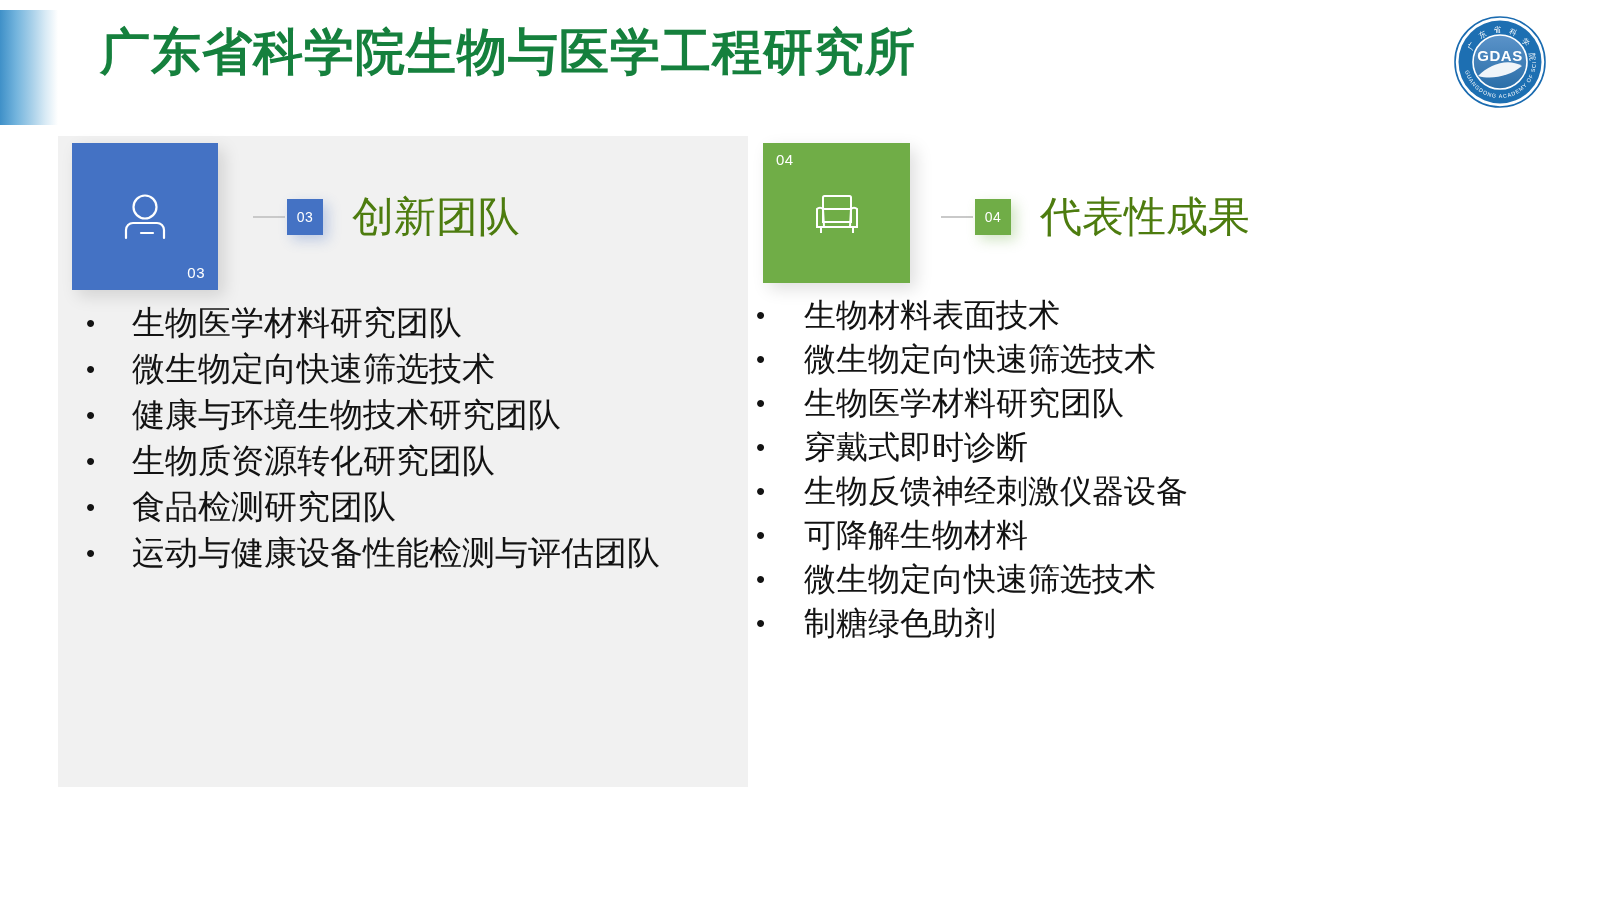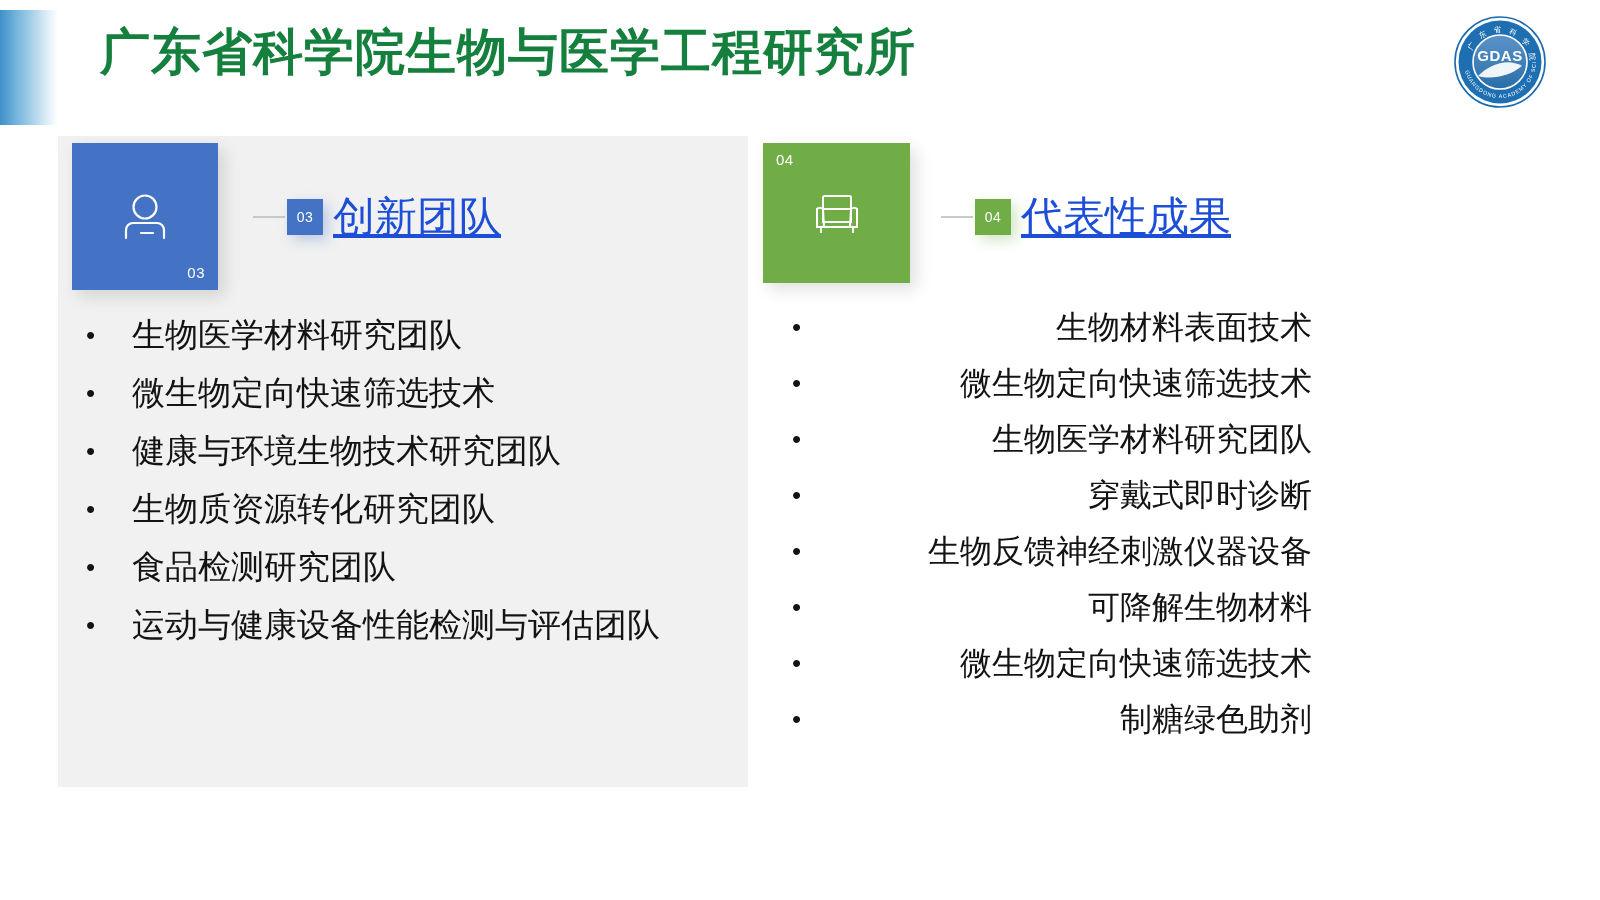--- a/index.html
+++ b/index.html
@@ -56,40 +56,39 @@
   .section-head{ position:absolute; display:flex; align-items:center; }
   .head-line{ width:32px; height:2px; background:#c9c9c9; }
   .head-badge{
     width:36px; height:36px; margin-left:2px;
     display:flex; align-items:center; justify-content:center;
     color:#ffffff; font-size:14px; letter-spacing:.5px;
   }
   .head-badge.blue{ background:#4472c4; box-shadow:5px 5px 13px rgba(68,114,196,.30); }
   .head-badge.green{ background:#70ad47; box-shadow:5px 5px 13px rgba(112,173,71,.32); }
   .head-title{
-    margin-left:10px; font-size:42px; color:#1d4ed8; white-space:nowrap;
-    font-family:"Liberation Sans","DejaVu Sans",sans-serif; line-height:48px;text-decoration:underline;
+    margin-left:29px; font-size:42px; color:#4d7c0f; white-space:nowrap;
+    font-family:"Liberation Sans","DejaVu Sans",sans-serif; line-height:48px;
   }
 
   #head-team{ left:253px; top:193px; }
   #head-results{ left:941px; top:193px; }
 
   
   .bullet-list{ position:absolute; list-style:none; }
   .bullet-list li{
     position:relative; color:#131313;
     font-family:"Liberation Sans","DejaVu Sans",sans-serif;
-    margin-top:12px;
   }
   .bullet-list li::before{
     content:"\2022"; position:absolute; left:0; top:0; font-size:26px; line-height:inherit;
   }
   #list-team{ left:86px; top:300px; width:600px; }
   #list-team li{ font-size:33px; line-height:46px; padding-left:46px; }
-  #list-results{ left:792px; top:293px; width:520px;text-align:right; }
+  #list-results{ left:756px; top:293px; width:520px; }
   #list-results li{ font-size:32px; line-height:44px; padding-left:48px; }
 </style>
 </head>
 <body>
 
 <div id="header-accent-bar"></div>
 
 <h1 id="page-title">广东省科学院生物与医学工程研究所</h1>
 
 <div id="gdas-logo">

